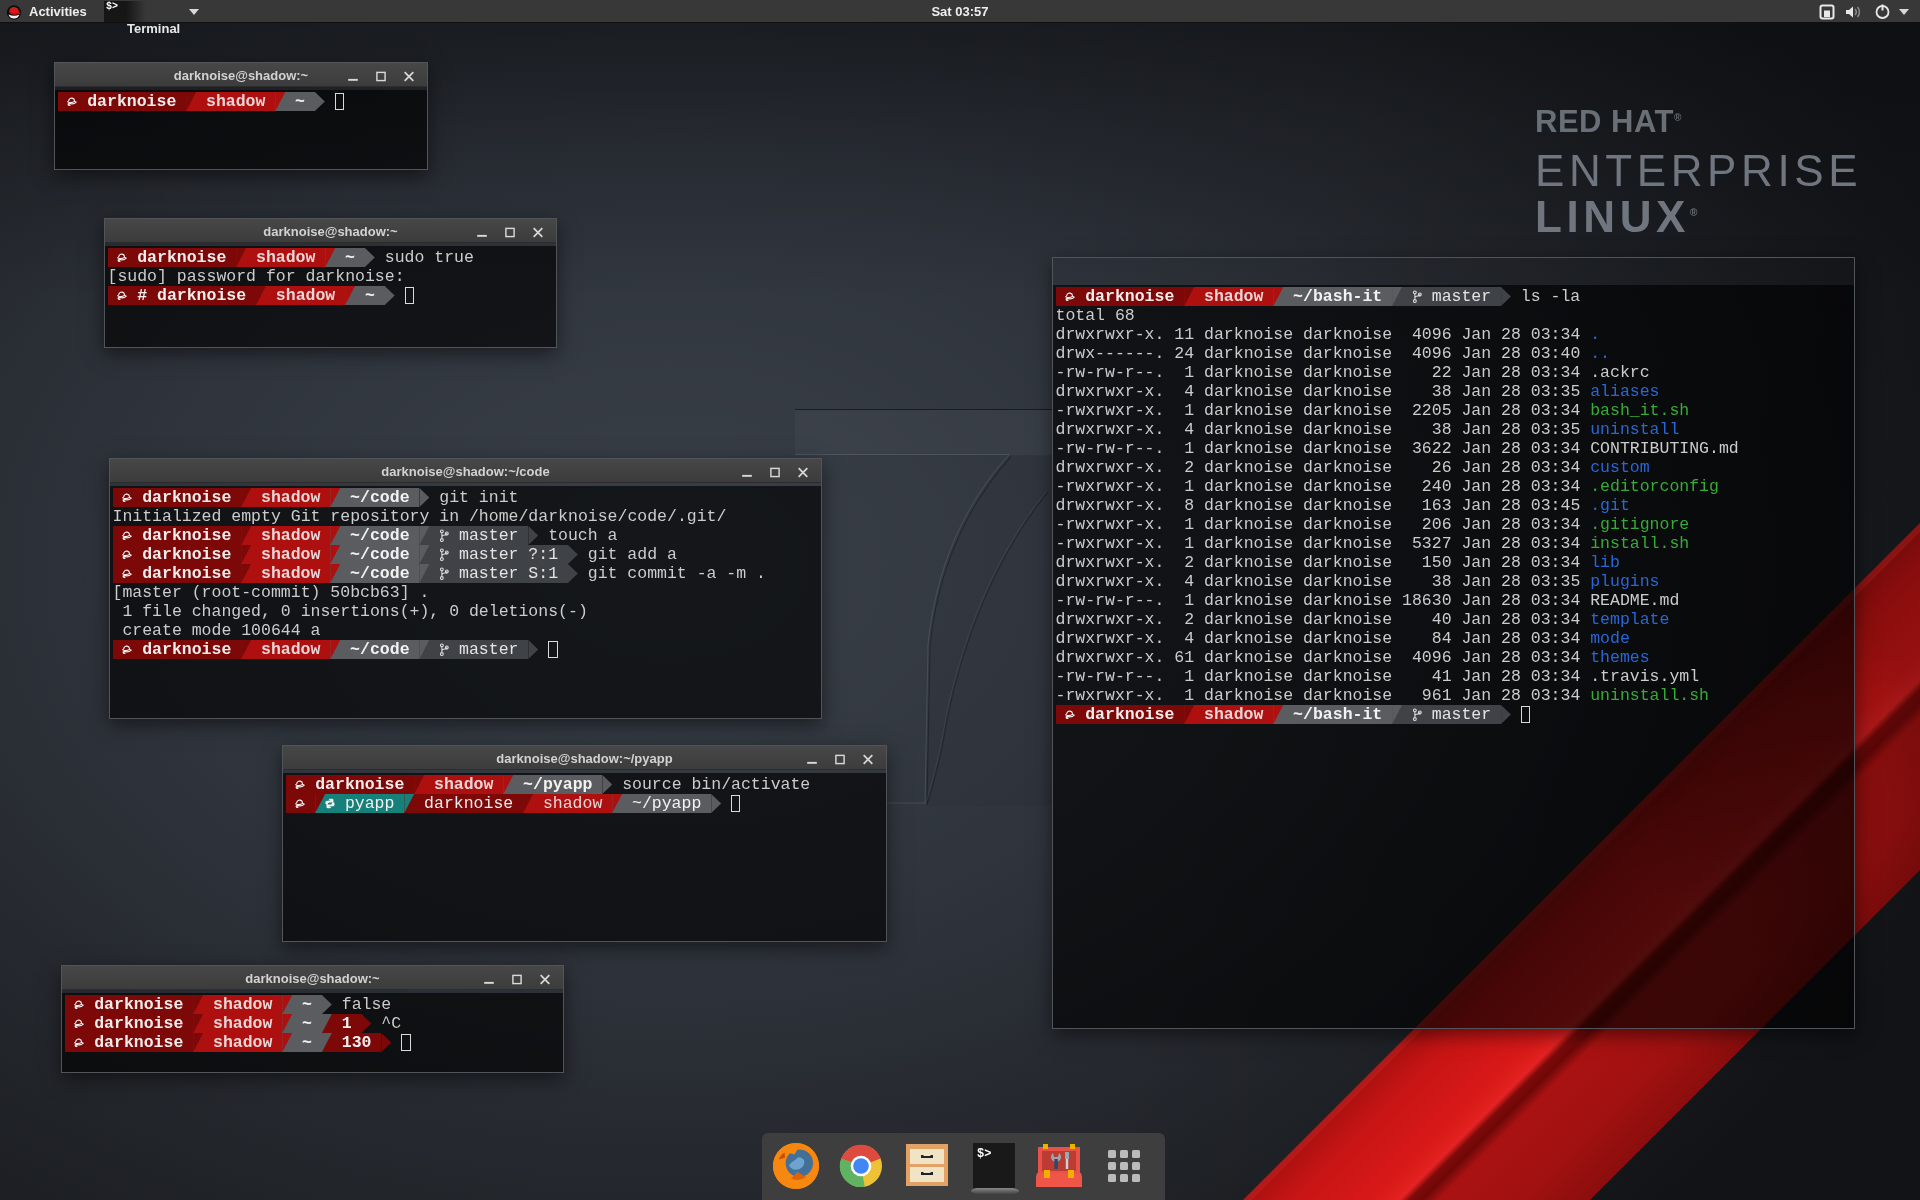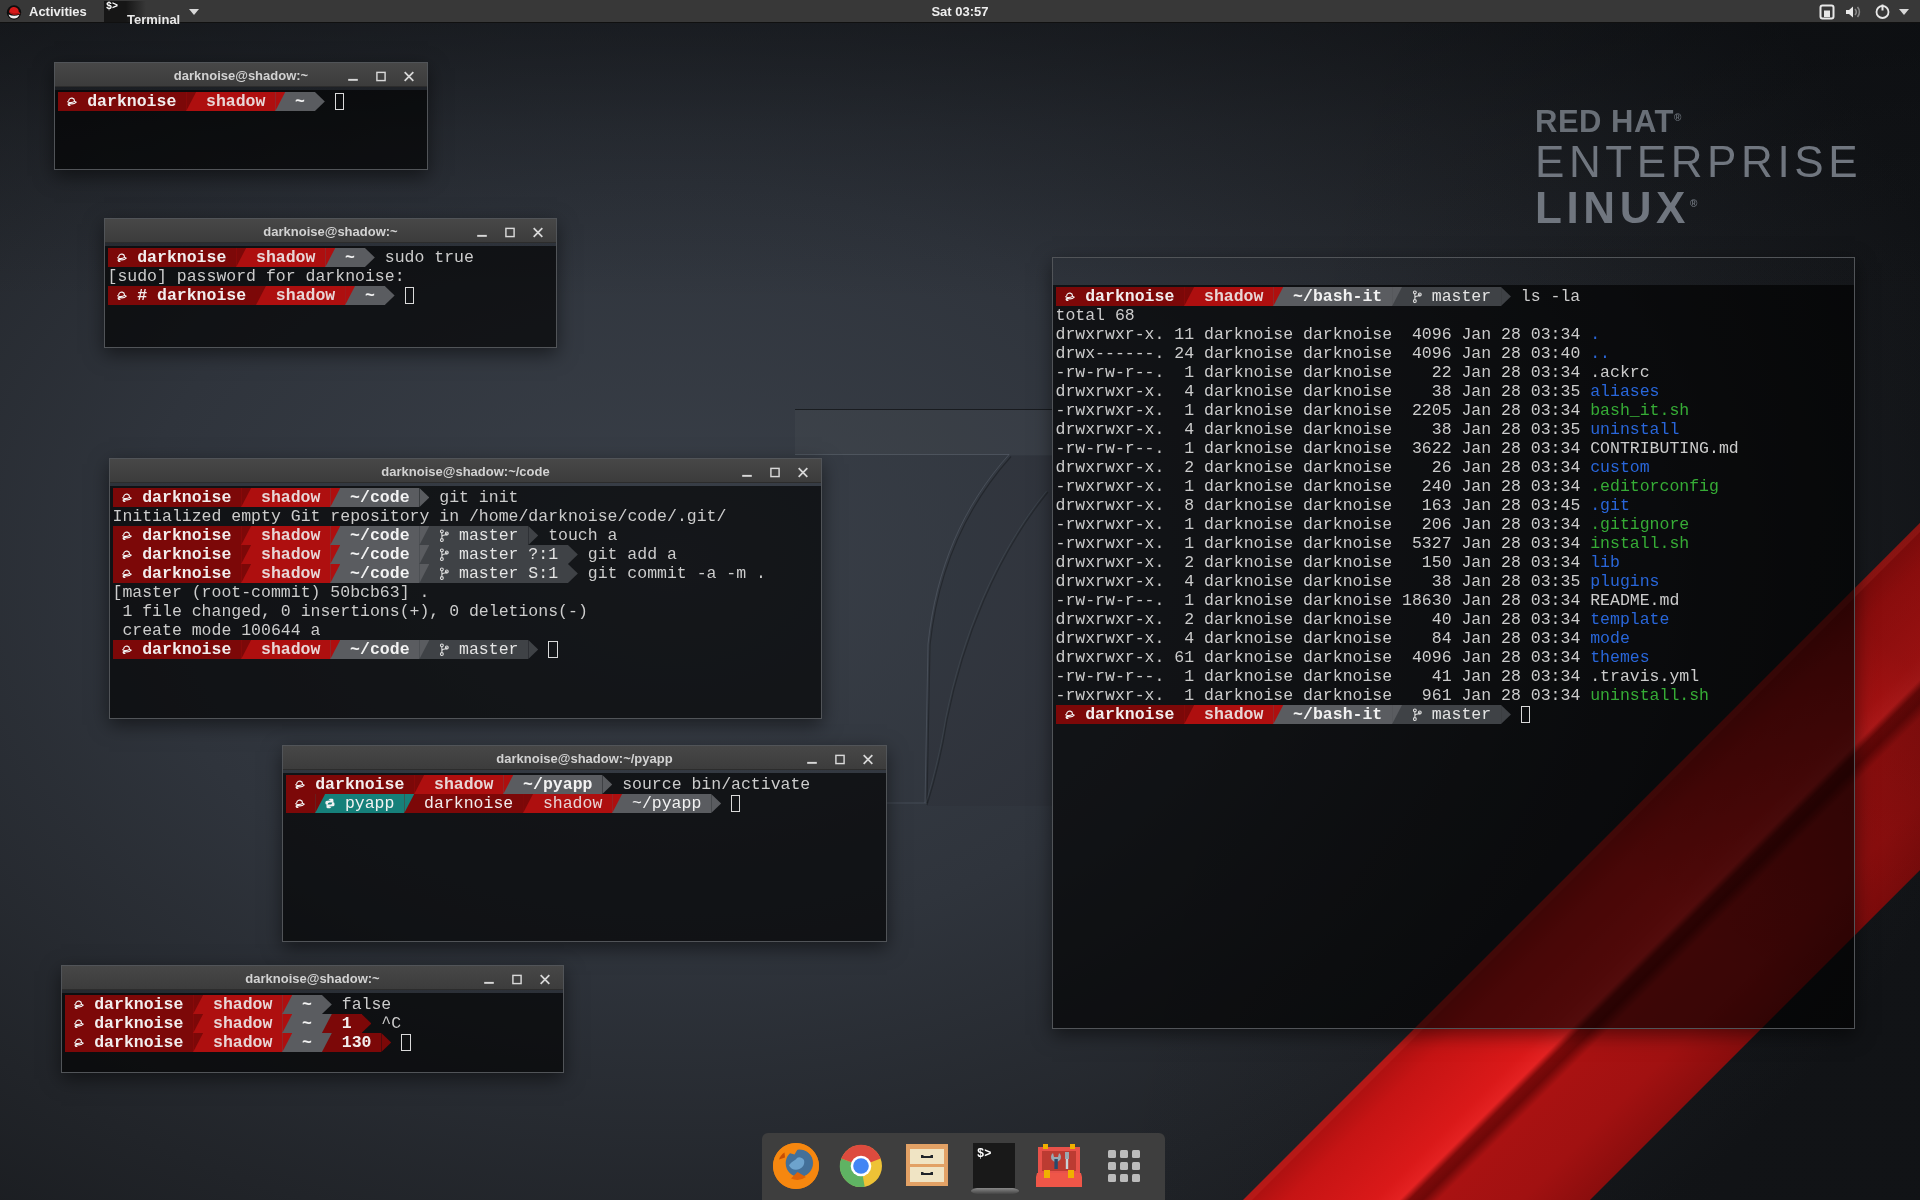--- a/index.html
+++ b/index.html
@@ -7,21 +7,21 @@
 background:
  radial-gradient(1350px 950px at 35% 47%, #3a4049 0%, #2f343c 40%, #212429 72%, #141619 100%);
 }
 #shade{position:absolute;inset:0;background:
  linear-gradient(180deg, rgba(8,10,13,0.5) 0, rgba(8,10,13,0.22) 130px, rgba(8,10,13,0) 300px),
  linear-gradient(283deg, rgba(6,8,11,0.22) 8%, rgba(6,8,11,0) 38%);
 }
 #decor{position:absolute;left:0;top:0}
 #wm{position:absolute;left:1535px;top:102px;color:#6e747d}
 #wm .l1{font-size:31px;font-weight:bold;letter-spacing:0.5px;line-height:31px;color:#696f77}
-#wm .l2{font-size:44px;font-weight:normal;letter-spacing:4.6px;line-height:44px;margin-top:3px;color:#70767f}
+#wm .l2{font-size:44px;font-weight:normal;letter-spacing:4.6px;line-height:44px;margin-top:12px;color:#70767f}
 #wm .l3{font-size:44px;font-weight:bold;letter-spacing:4.6px;line-height:44px;margin-top:-2px;color:#70767f}
 #wm sup{font-size:10px;letter-spacing:0}
 .win{position:absolute;border:1px solid #515458;box-shadow:0 6px 18px rgba(0,0,0,0.5)}
 .tb{position:relative;height:24px;background:linear-gradient(#474747,#3c3c3c);border-bottom:1px solid #2c2c2c;text-align:center}
 .tt{font-size:13px;font-weight:bold;color:#d2d2d2;line-height:26px}
 .wb{position:absolute;top:0;width:28px;height:26px}
 .wb svg{width:28px;height:26px}
 .tm{position:absolute;left:0;right:0;top:27px;bottom:0;background:rgba(0,0,0,0.64);
  font-family:"Liberation Mono",monospace;font-size:16.5px;line-height:19px;color:#cccccc;
  padding:2px 0 0 2.5px;overflow:hidden}
@@ -37,21 +37,21 @@
 .sl i,.ar i{position:absolute;inset:0;display:block}
 .sl i{clip-path:polygon(0 0,100% 0,0 100%)}
 .ar i{clip-path:polygon(0 0,100% 50%,0 100%)}
 .g{display:inline-block;width:9.9px;height:19px;vertical-align:top}
 .cur{display:inline-block;width:9.4px;height:17px;border:1.5px solid #dadada;vertical-align:top;margin-top:1px}
 .fb{color:#2966d9}
 .fg{color:#36ac36}
 #topbar{position:absolute;left:0;top:0;width:1920px;height:23px;background:#383838;border-bottom:1px solid #101010}
 #topbar .act{position:absolute;left:29px;top:0;line-height:23px;font-size:13px;font-weight:bold;color:#eee}
 #topbar .clk{position:absolute;left:0;width:1920px;text-align:center;top:0;line-height:23px;font-size:13px;font-weight:bold;color:#eee}
-#topbar .tlab{position:absolute;left:127px;top:8px;line-height:23px;font-size:13px;font-weight:bold;color:#e8e8e8}
+#topbar .tlab{position:absolute;left:127px;top:17px;line-height:23px;font-size:13px;font-weight:bold;color:#e8e8e8}
 #appico{position:absolute;left:104px;top:1px;width:42px;height:21px;background:linear-gradient(to right,#161616 0,#161616 52%,rgba(22,22,22,0) 100%)}
 #appico span{position:absolute;left:2px;top:0px;font-family:"Liberation Mono",monospace;font-size:10px;font-weight:bold;color:#fff}
 .caret{display:inline-block;width:0;height:0;border-left:5px solid transparent;border-right:5px solid transparent;border-top:6px solid #d8d8d8}
 #dock{position:absolute;left:762px;top:1133px;width:403px;height:67px;background:#3e3e3e;border-radius:6px 6px 0 0}
 .dicon{position:absolute;top:9px;width:48px;height:48px}
 </style></head>
 <body>
 <div id="shade"></div>
 <svg id="decor" width="1920" height="1200">
  <defs>

